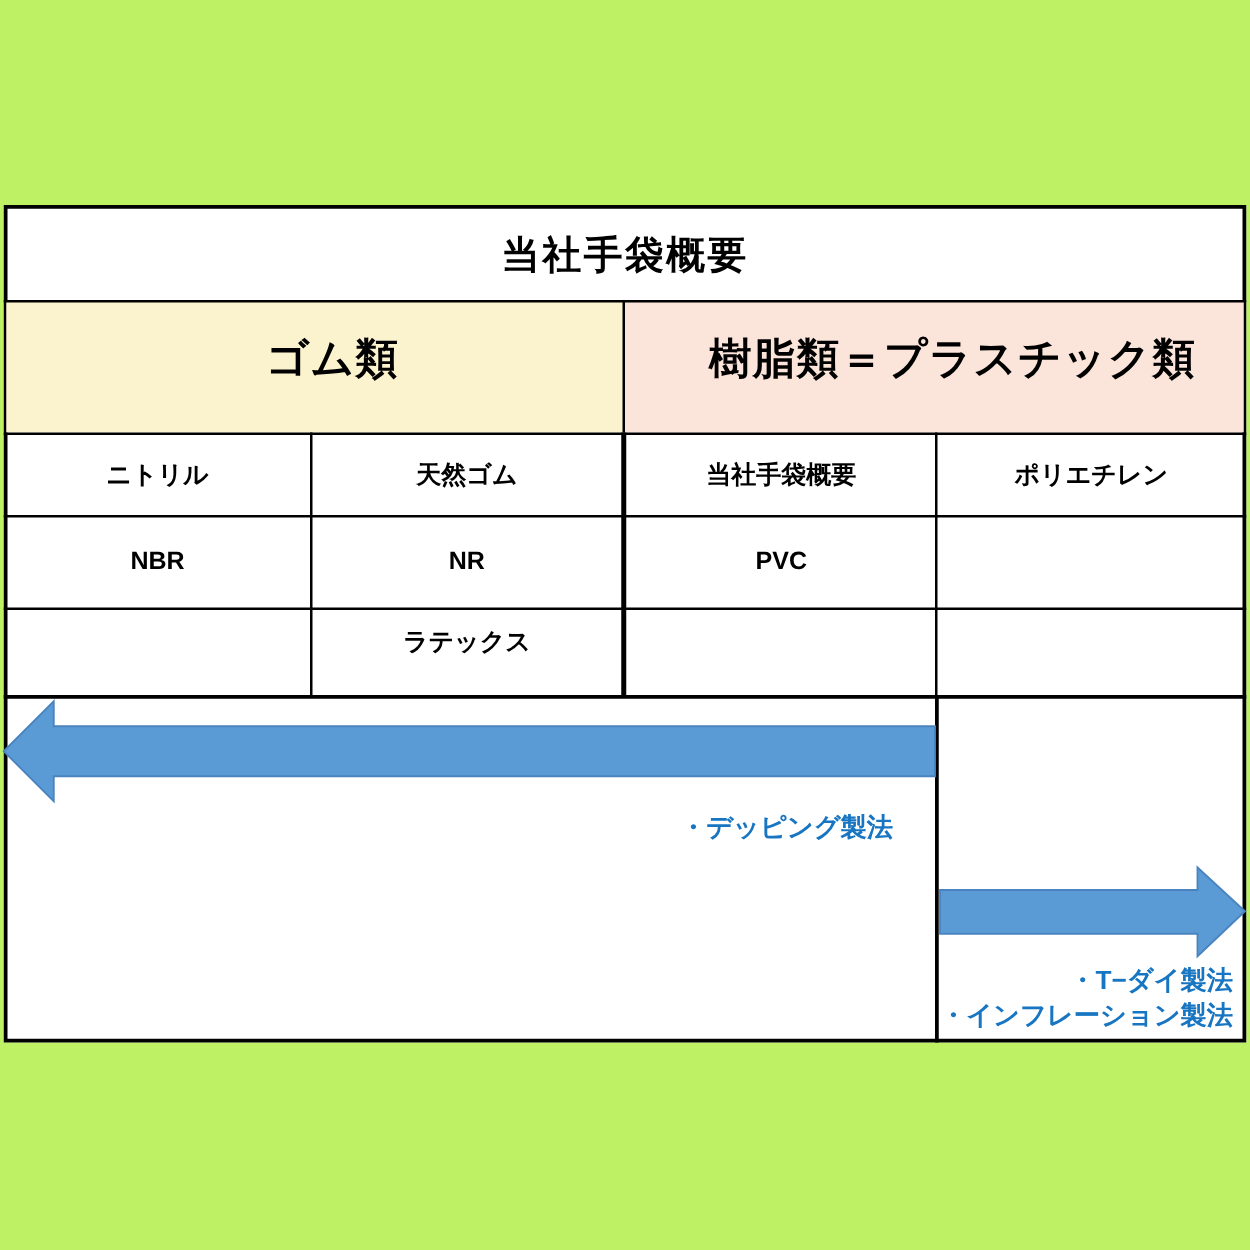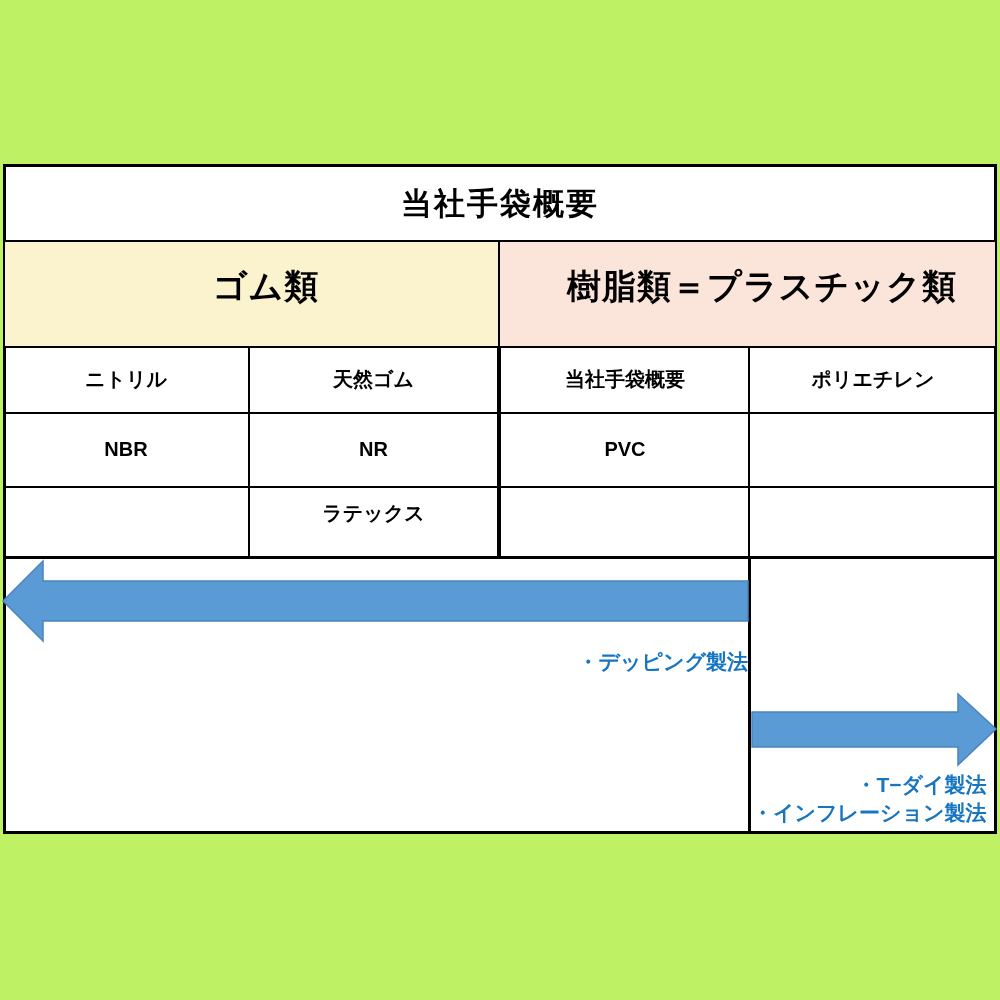--- a/index.html
+++ b/index.html
@@ -80,21 +80,21 @@
 
   
   .proc-label {
     position: absolute;
     color: #1775C2;
     font-weight: bold;
     font-size: 21px;
     z-index: 6;
     white-space: nowrap;
   }
-  .dipping-label { left: 560px; top: 648px; width: 188px; text-align: right; }
+  .dipping-label { left: 544px; top: 648px; width: 188px; text-align: left; }
   .plastic-labels { left: 752px; top: 771px; line-height: 28px; text-align: right; }
 </style>
 </head>
 <body>
 
 <div class="page">
 
   <div class="table-frame"></div>
 
   <div class="abs band-yellow"></div>

